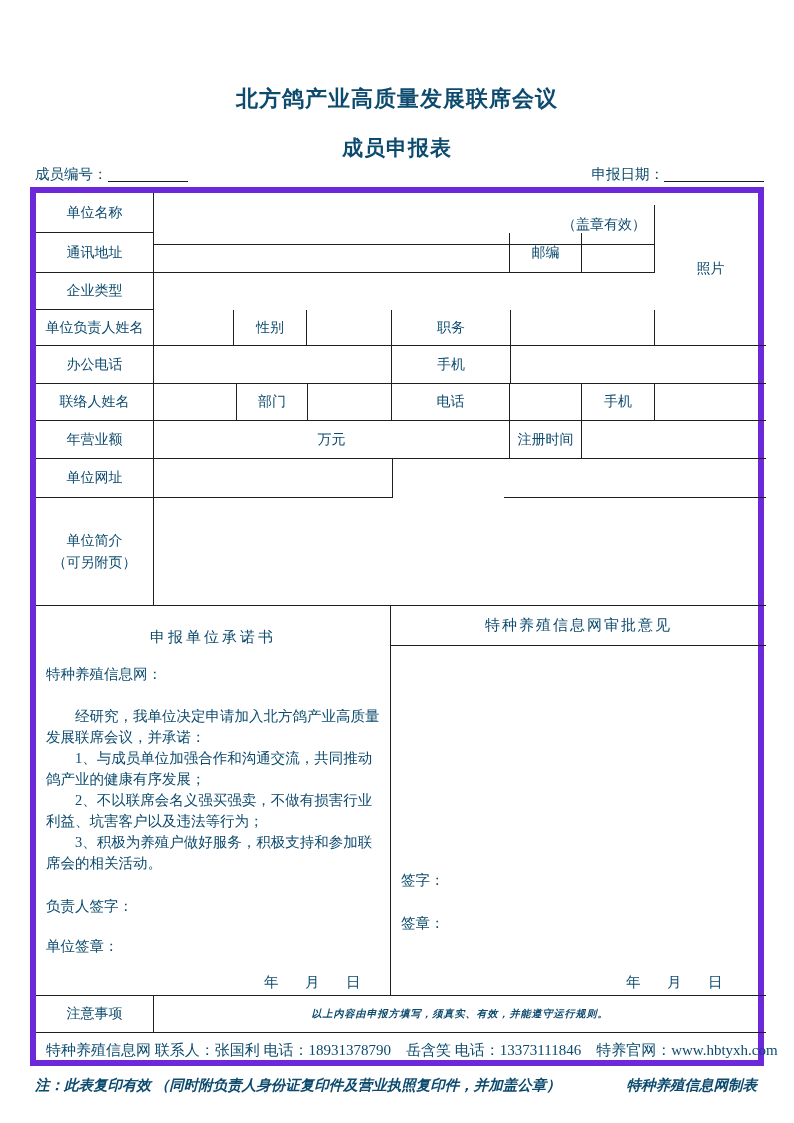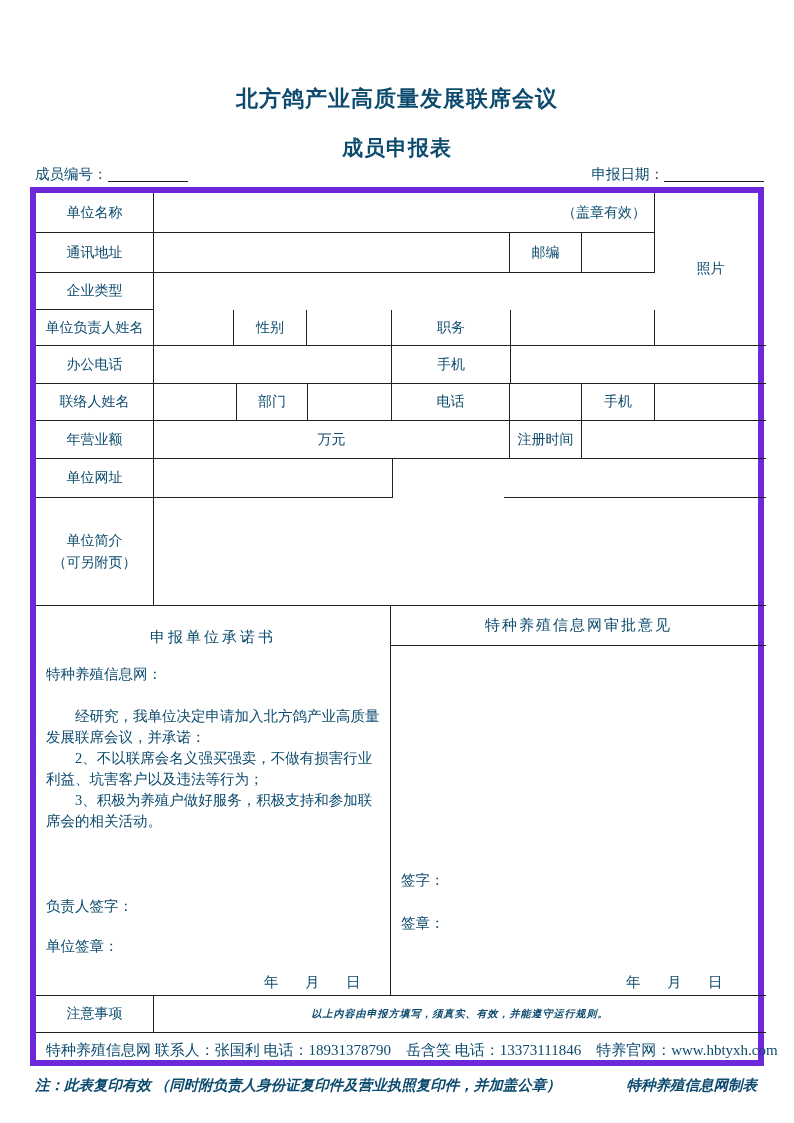--- a/index.html
+++ b/index.html
@@ -47,21 +47,21 @@
   <div class="inforow">
     <span>成员编号：</span><span class="blank" style="width:80px;"></span>
     <span class="right">
       <span>申报日期：</span><span class="blank" style="width:100px;"></span>
     </span>
   </div>
 
   <div class="tbl">
 
     <div class="cell lbl" style="left:0;top:0;width:118px;height:40px;">单位名称</div>
-    <div class="cell" style="left:118px;top:0;width:501px;height:40px;">
+    <div class="cell" style="left:118px;top:12px;width:501px;height:40px;">
       <span class="seal-note">（盖章有效）</span>
     </div>
     <div class="cell lbl noR" style="left:619px;top:0;width:111px;height:153px;">
       <span>照片</span>
     </div>
 
     <div class="cell lbl" style="left:0;top:40px;width:118px;height:40px;">通讯地址</div>
     <div class="cell" style="left:118px;top:40px;width:356px;height:40px;"></div>
     <div class="cell lbl" style="left:474px;top:40px;width:72px;height:40px;">邮编</div>
     <div class="cell" style="left:546px;top:40px;width:73px;height:40px;"></div>
@@ -104,20 +104,21 @@
       <span>单位简介</span>
       <span>（可另附页）</span>
     </div>
     <div class="cell noR" style="left:118px;top:305px;width:612px;height:108px;"></div>
 
     <div class="cell bigcell" style="left:0;top:413px;width:355px;height:390px;">
       <div class="promise-title">申报单位承诺书</div>
       <div class="promise-body">
         <p class="salut">特种养殖信息网：</p>
         <p>经研究，我单位决定申请加入北方鸽产业高质量发展联席会议，并承诺：</p>
+        <p>1、与成员单位加强合作和沟通交流，共同推动鸽产业的健康有序发展；</p>
         <p>2、不以联席会名义强买强卖，不做有损害行业利益、坑害客户以及违法等行为；</p>
         <p>3、积极为养殖户做好服务，积极支持和参加联席会的相关活动。</p>
       </div>
       <div class="abs" style="left:10px;top:291px;">负责人签字：</div>
       <div class="abs" style="left:10px;top:331px;">单位签章：</div>
       <div class="abs" style="left:228px;top:367px;letter-spacing:6px;">年　月　日</div>
     </div>
 
     <div class="cell lbl approval-title noR" style="left:355px;top:413px;width:375px;height:40px;">特种养殖信息网审批意见</div>
     <div class="cell bigcell noR" style="left:355px;top:453px;width:375px;height:350px;">

